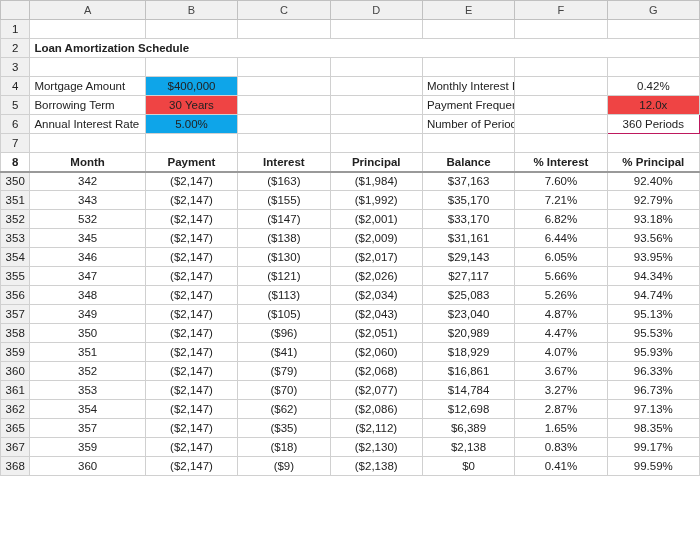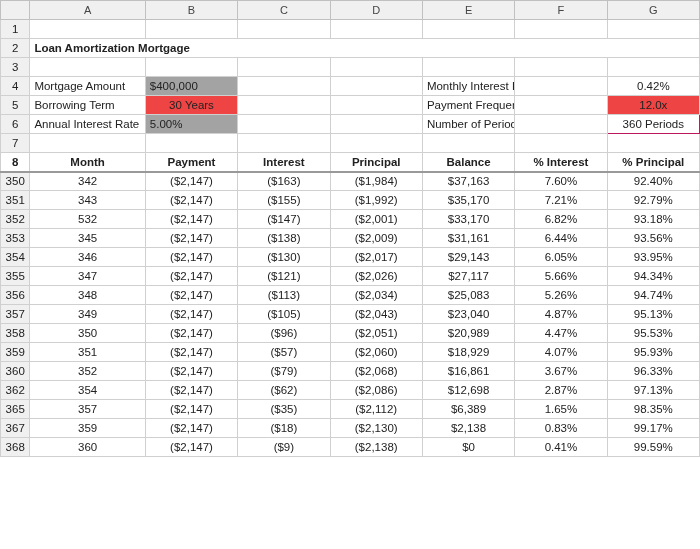--- a/index.html
+++ b/index.html
@@ -61,24 +61,24 @@
 
     
     .title-cell {
       font-size: 13px;
       font-weight: bold;
       color: #222;
     }
 
     
     .input-blue {
-      background: #a3a3a3;
+      background: #0ea5e9;
       color: #1a5fc8;
       border: 1px solid #aac0e8;
-      text-align: left;
+      text-align: center;
       margin-left: 36px;
     }
     .input-orange {
       background: #ef4444;
       color: #e07b00;
       border: 1px solid #f0c080;
       text-align: center;
     }
 
     
@@ -148,21 +148,21 @@
       <td></td>
       <td></td>
       <td></td>
       <td></td>
       <td></td>
       <td></td>
     </tr>
 
     <tr>
       <td class="col-row-num">2</td>
-      <td colspan="7" class="title-cell label-cell">Loan Amortization Mortgage</td>
+      <td colspan="7" class="title-cell label-cell">Loan Amortization Schedule</td>
     </tr>
 
     <tr>
       <td class="col-row-num">3</td>
       <td></td>
       <td></td>
       <td></td>
       <td></td>
       <td></td>
       <td></td>
@@ -311,37 +311,47 @@
         <td>($96)</td>
         <td>($2,051)</td>
         <td>$20,989</td>
         <td>4.47%</td>
         <td>95.53%</td>
       </tr>
       <tr class="data-row">
         <td class="col-row-num">359</td>
         <td>351</td>
         <td>($2,147)</td>
-        <td>($57)</td>
+        <td>($41)</td>
         <td>($2,060)</td>
         <td>$18,929</td>
         <td>4.07%</td>
         <td>95.93%</td>
       </tr>
       <tr class="data-row">
         <td class="col-row-num">360</td>
         <td>352</td>
         <td>($2,147)</td>
         <td>($79)</td>
         <td>($2,068)</td>
         <td>$16,861</td>
         <td>3.67%</td>
         <td>96.33%</td>
       </tr>
       <tr class="data-row">
+        <td class="col-row-num">361</td>
+        <td>353</td>
+        <td>($2,147)</td>
+        <td>($70)</td>
+        <td>($2,077)</td>
+        <td>$14,784</td>
+        <td>3.27%</td>
+        <td>96.73%</td>
+      </tr>
+      <tr class="data-row">
         <td class="col-row-num">362</td>
         <td>354</td>
         <td>($2,147)</td>
         <td>($62)</td>
         <td>($2,086)</td>
         <td>$12,698</td>
         <td>2.87%</td>
         <td>97.13%</td>
       </tr>
       <tr class="data-row">

